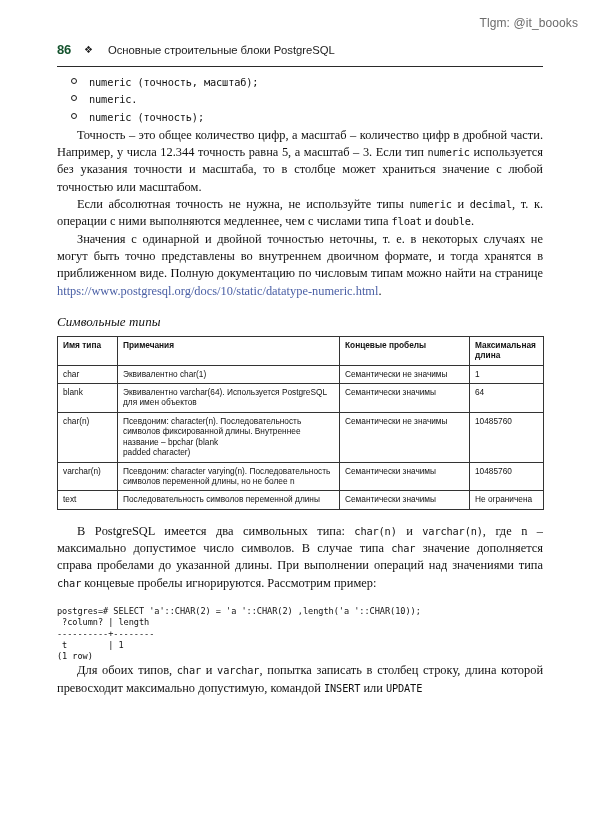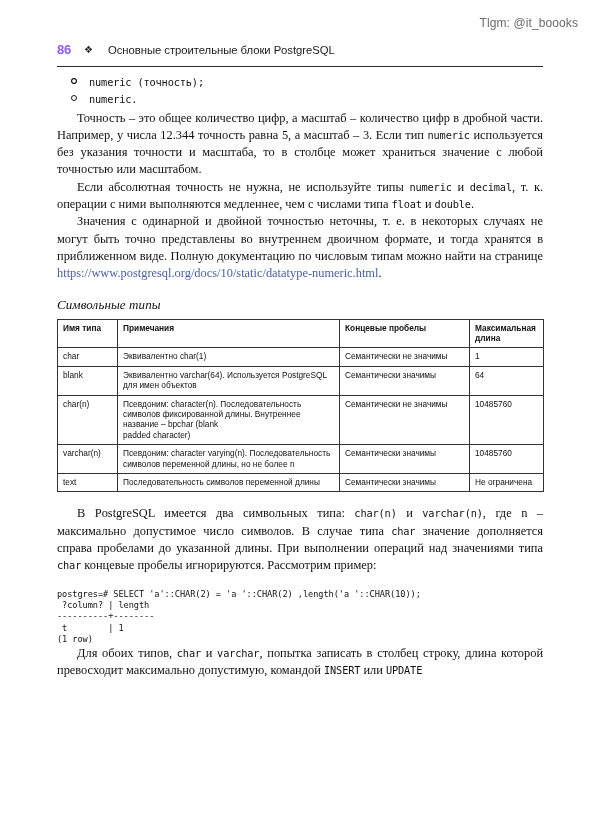--- a/index.html
+++ b/index.html
@@ -41,21 +41,21 @@
     top: 42px;
     left: 57px;
     right: 57px;
     display: flex;
     align-items: baseline;
     font-family: "Liberation Sans", "DejaVu Sans", sans-serif;
   }
   .runhead .folio {
     font-size: 13px;
     font-weight: bold;
-    color: #8b5cf6;
+    color: #14532d;
     margin-right: 13px;
     letter-spacing: -0.2px;
   }
   .runhead .diamond {
     font-size: 10px;
     color: #222;
     margin-right: 15px;
     position: relative;
     top: -1px;
   }
@@ -210,28 +210,29 @@
     <span class="diamond">❖</span>
     <span class="rh-title">Основные строительные блоки PostgreSQL</span>
   </div>
   <div class="rule"></div>
 
   <div class="col">
 
     <ul class="bullets">
       <li>
         <span class="bdot"></span>
+        <span class="mono">numeric (точность, масштаб);</span>
+      </li>
+      <li>
+        <span class="bdot"></span>
+        <span class="mono">numeric.</span>
       </li>
       <li>
         <span class="bdot"></span>
         <span class="mono">numeric (точность);</span>
-      </li>
-      <li>
-        <span class="bdot"></span>
-        <span class="mono">numeric.</span>
       </li>
     </ul>
 
     <p class="body tight"><span>Точность – это общее количество цифр, а масштаб – количество цифр в дробной части. Например, у числа 12.344 точность равна 5, а масштаб – 3. Если тип </span><span class="mono">numeric</span><span> используется без указания точности и масштаба, то в столбце может храниться значение с любой точностью или масштабом.</span></p>
 
     <p class="body"><span>Если абсолютная точность не нужна, не используйте типы </span><span class="mono">numeric</span><span> и </span><span class="mono">decimal</span><span>, т. к. операции с ними выполняются медленнее, чем с числами типа </span><span class="mono">float</span><span> и </span><span class="mono">double</span><span>.</span></p>
 
     <p class="body"><span>Значения с одинарной и двойной точностью неточны, т. е. в некоторых случаях не могут быть точно представлены во внутреннем двоичном формате, и тогда хранятся в приближенном виде. Полную документацию по числовым типам можно найти на странице </span><a class="link" href="#">https://www.postgresql.org/docs/10/static/datatype-numeric.html</a><span>.</span></p>
 
     <h3 class="sub">Символьные типы</h3>

